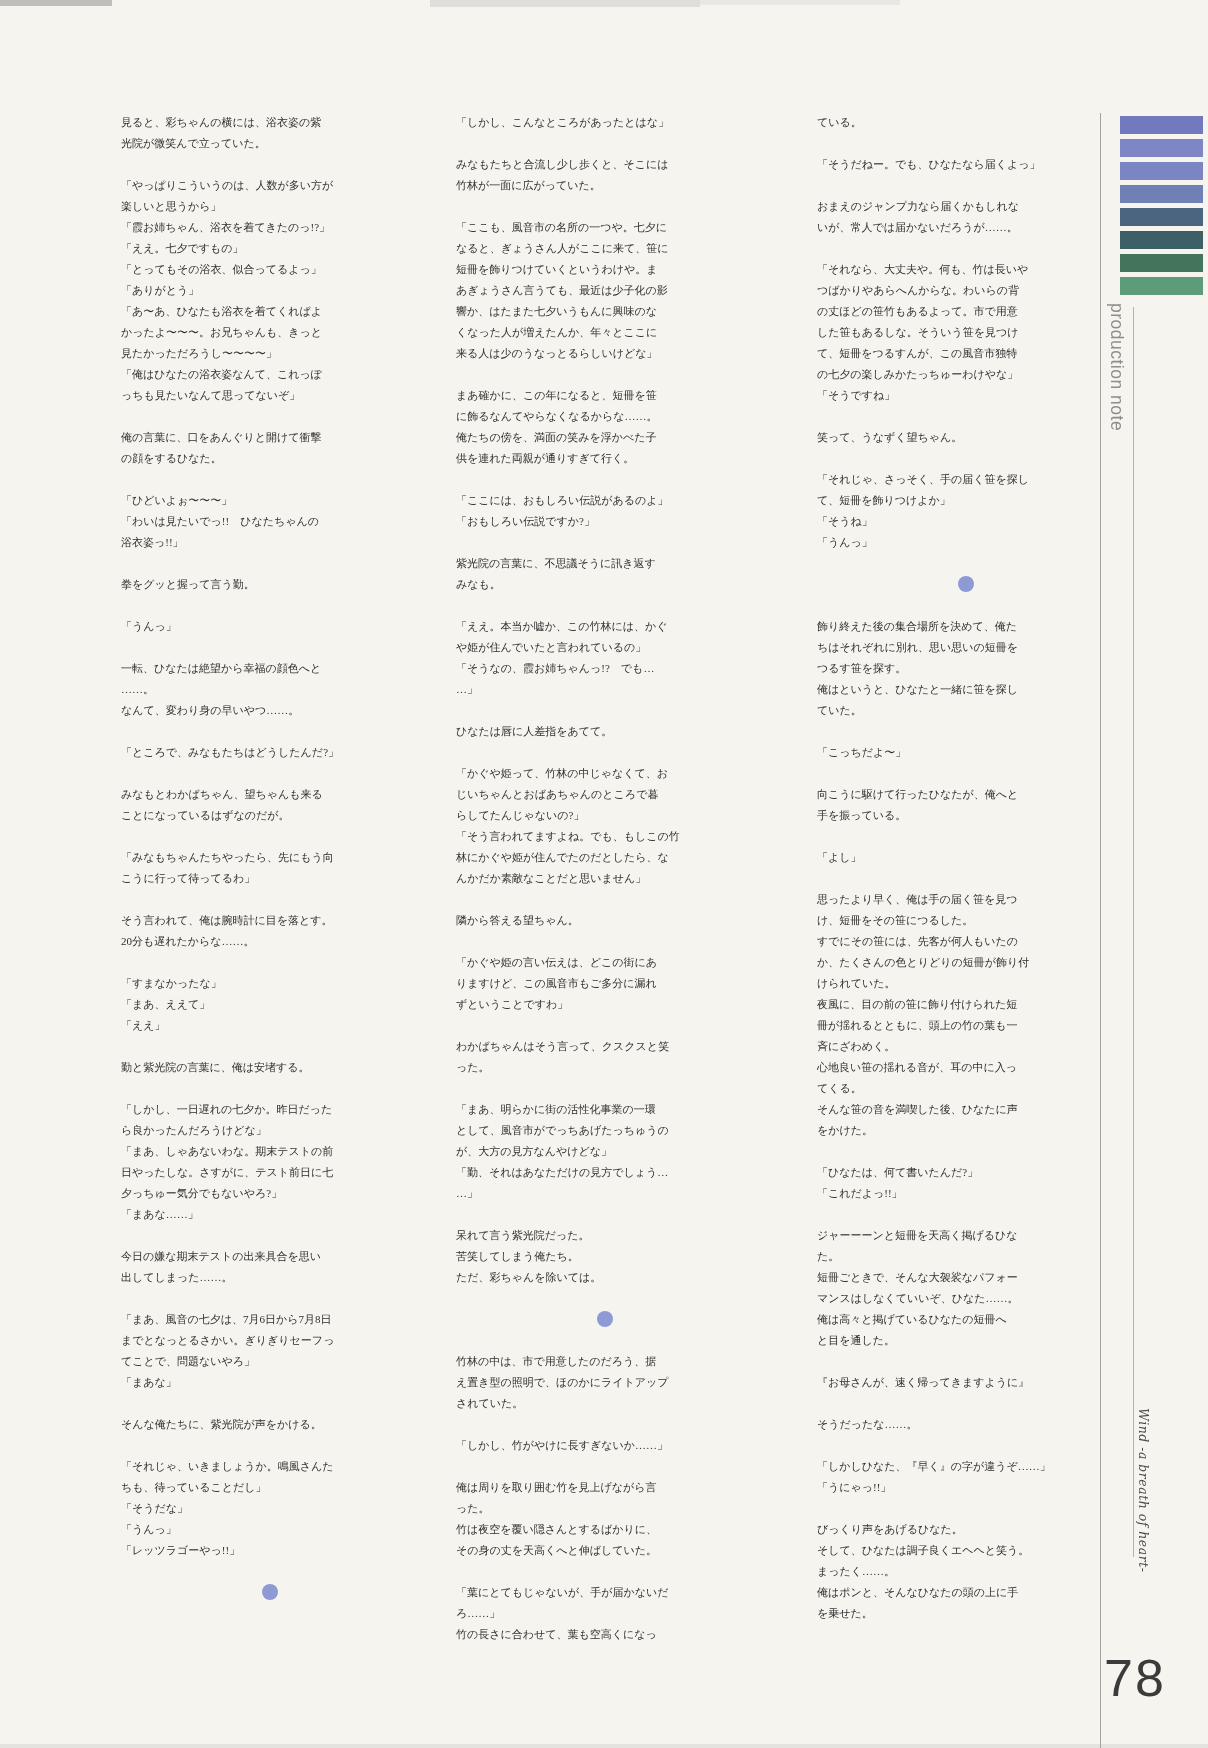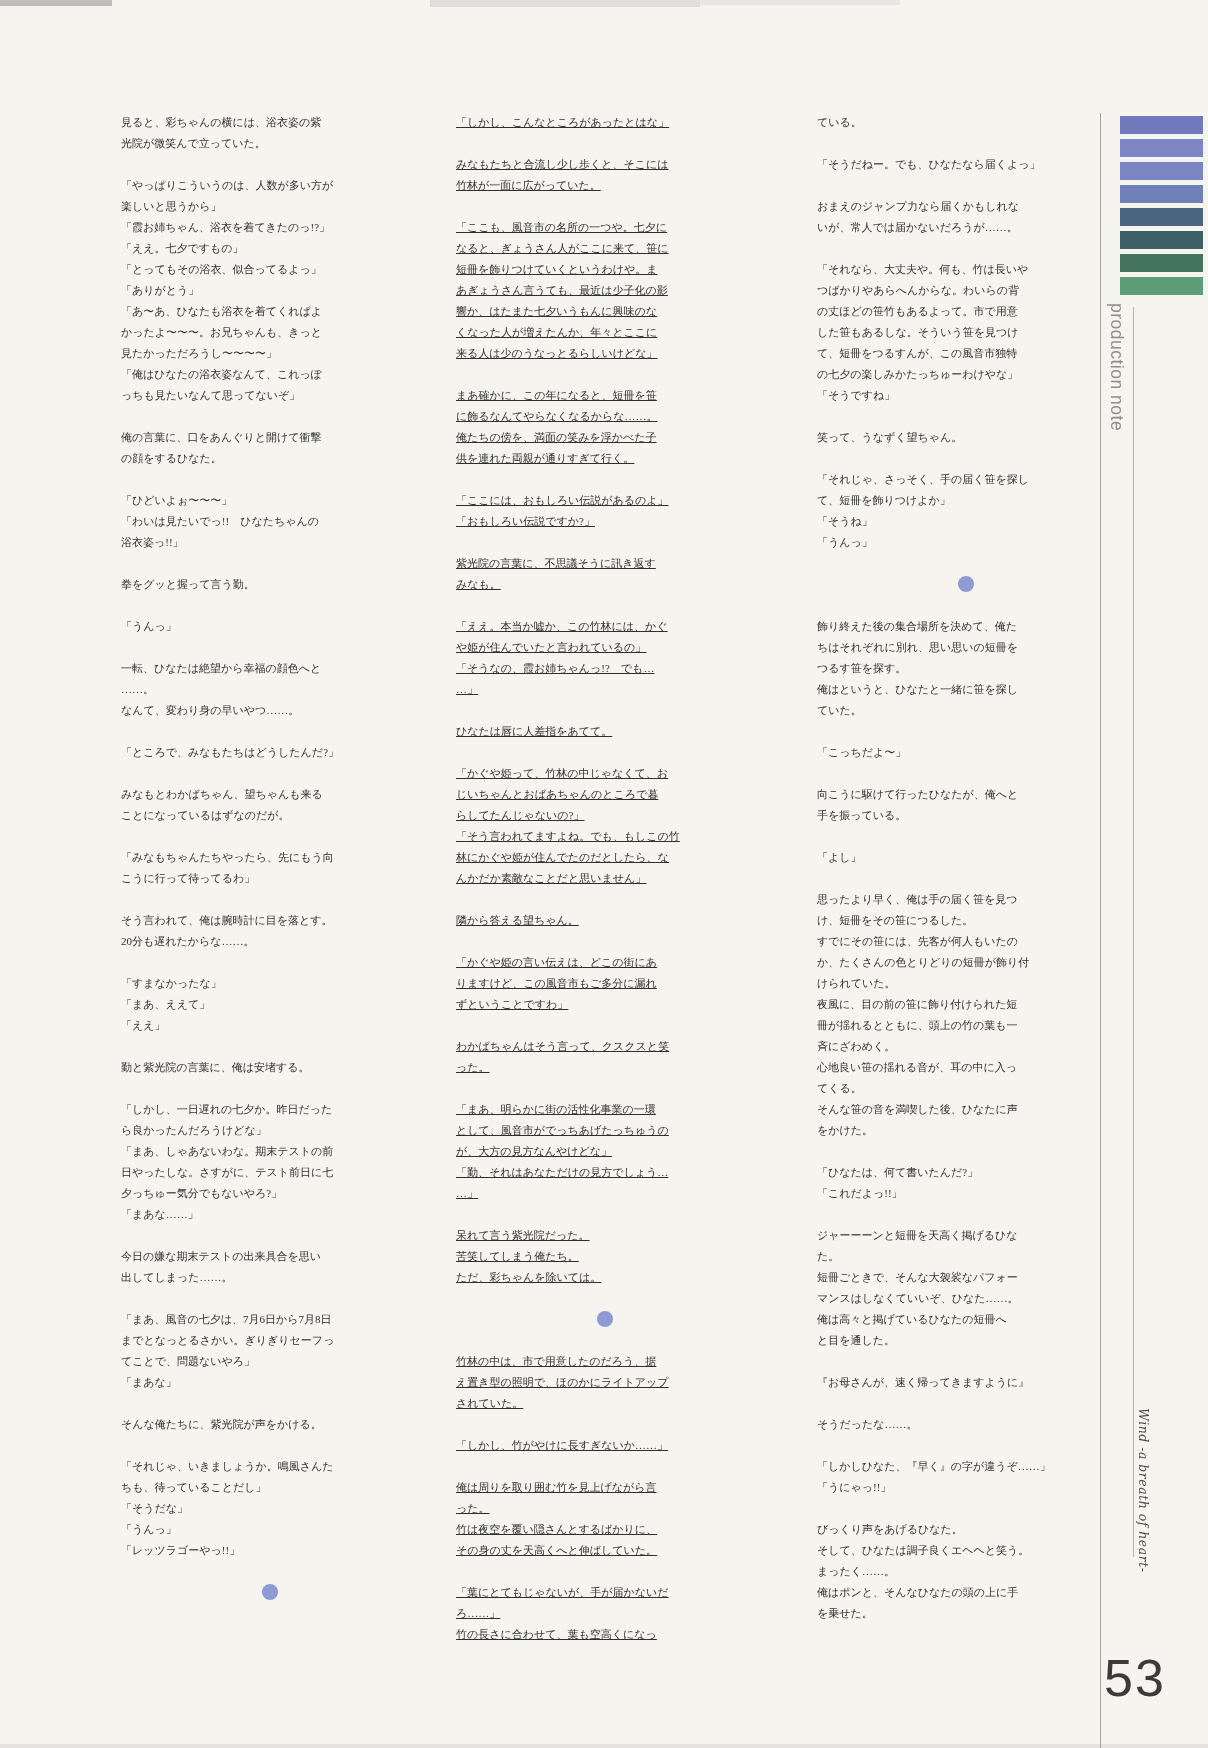--- a/index.html
+++ b/index.html
@@ -18,21 +18,21 @@
 
   
   .text-column{
     position:absolute;top:112px;width:298px;
     font-size:11px;line-height:21px;
     color:#2f2f2f;
     letter-spacing:0px;
     white-space:pre;
   }
   .col-1{left:121px;}
-  .col-2{left:456px;text-decoration:underline;}
+  .col-2{left:456px;}
   .col-3{left:817px;}
   .line{height:21px;}
   .dot-line{text-align:center;}
   .section-dot{
     display:inline-block;width:16px;height:16px;border-radius:50%;
     vertical-align:middle;margin-top:-3px;
   }
 
   
   .rule-a{position:absolute;left:1100px;top:113px;width:1px;height:1635px;background:#a3a29e;}
@@ -84,15 +84,15 @@
       <div class="square" style="top: 162px; background: rgb(123, 133, 195);"></div>
       <div class="square" style="top: 185px; background: rgb(111, 128, 182);"></div>
       <div class="square" style="top: 208px; background: rgb(75, 101, 128);"></div>
       <div class="square" style="top: 231px; background: rgb(61, 96, 102);"></div>
       <div class="square" style="top: 254px; background: rgb(69, 116, 92);"></div>
       <div class="square" style="top: 277px; background: rgb(93, 156, 120);"></div>
     </div>
 
   <div class="production-note">production note</div>
   <div class="script-title">Wind -a breath of heart-</div>
-  <div class="page-number">53</div>
+  <div class="page-number">78</div>
 
 </div>
 
 </body></html>

